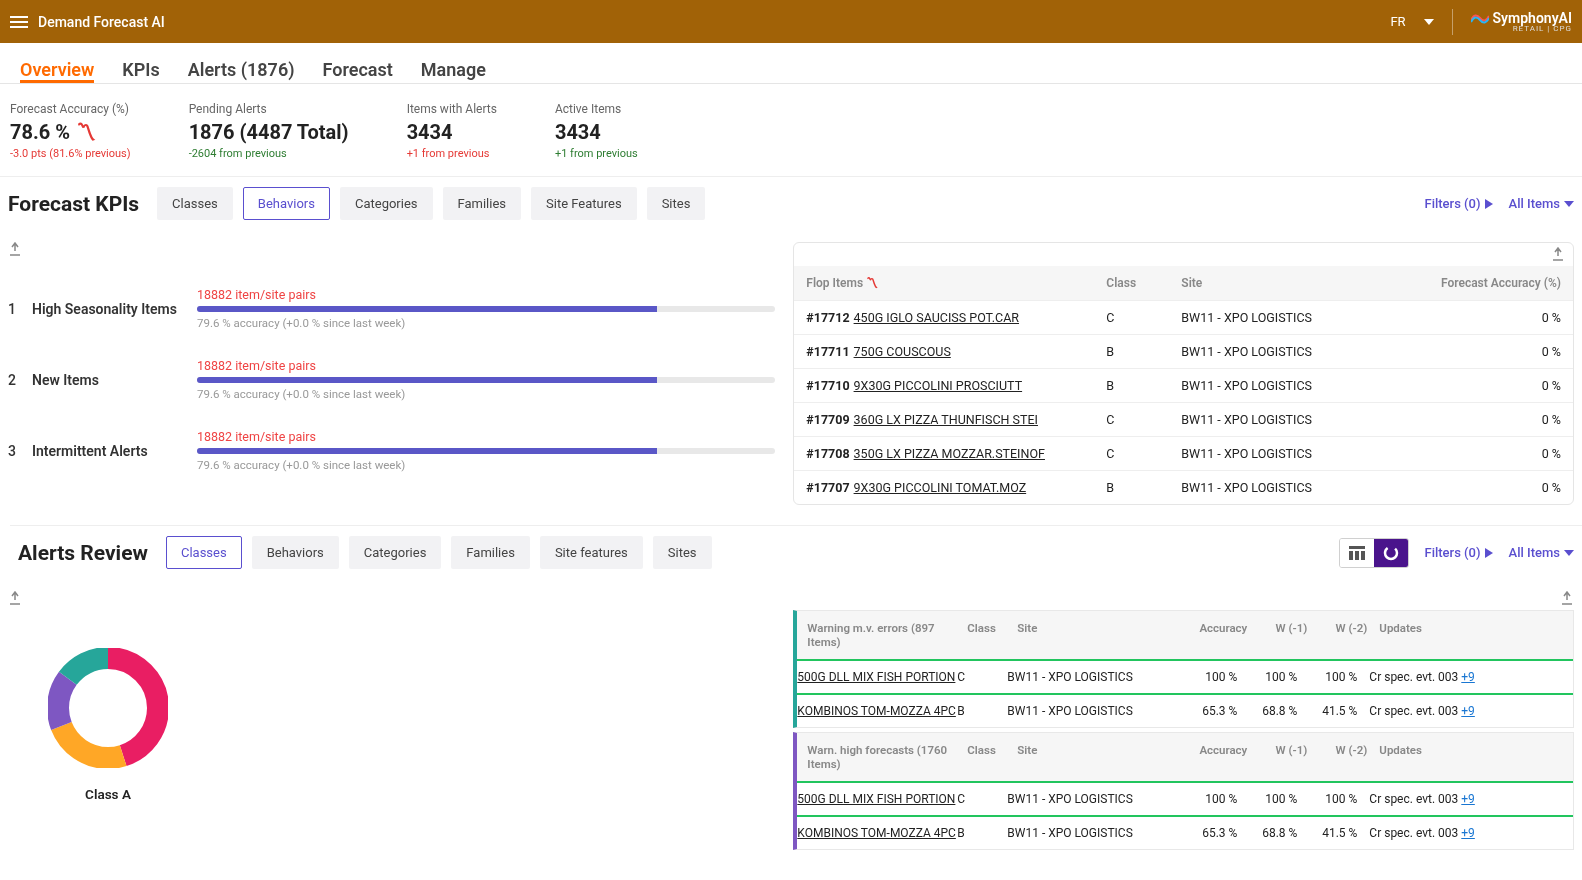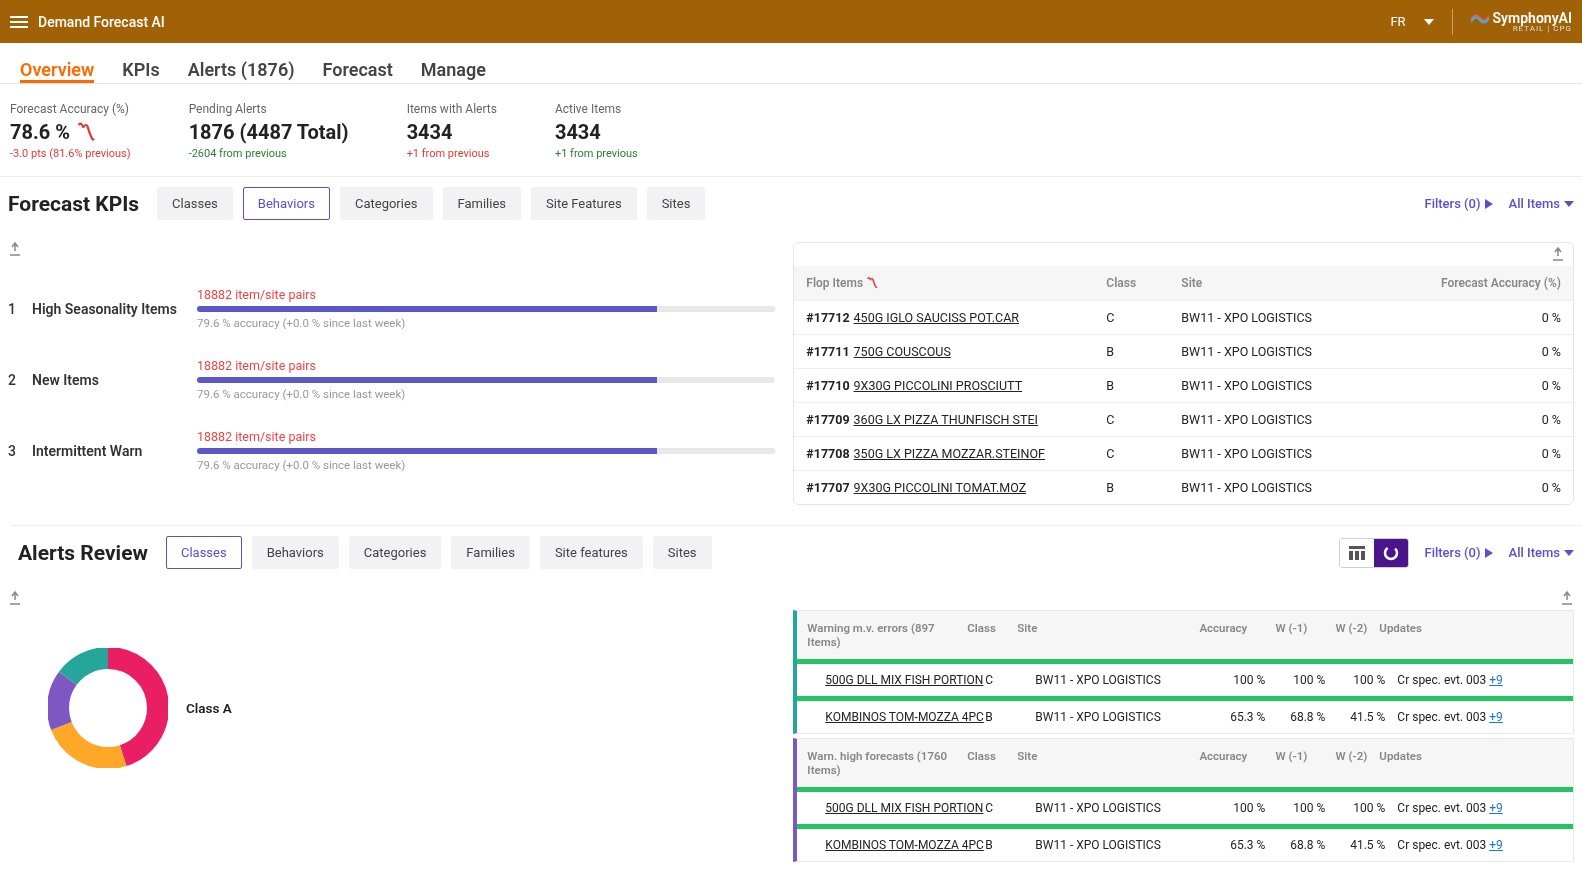--- a/index.html
+++ b/index.html
@@ -49,27 +49,27 @@
 .col-item{flex:0 0 300px}
 .col-class{flex:0 0 75px}
 .col-site{flex:1}
 .col-acc{flex:0 0 130px;text-align:right}
 .item-id{font-weight:700;margin-right:4px}
 .item-link{text-decoration:underline;color:#222;cursor:pointer}
 .trend-down{color:#e53935}
 .alerts-body{display:flex;padding:10px 8px 20px;gap:18px}
 .alerts-left{flex:0 0 49%}
 .donuts{display:flex;gap:70px;padding:30px 40px 10px;justify-content:flex-start}
-.donut-wrap{display:flex;flex-direction:row;align-items:center;gap:18px}
+.donut-wrap{display:flex;flex-direction:column;align-items:center;gap:18px}
 .donut-label{font-size:13.5px;font-weight:600}
 .alerts-right{flex:1}
 .alert-group{border:1px solid #e8e8e8;border-left:4px solid #26a69a;margin-bottom:4px}
 .alert-group.purple{border-left-color:#7e57c2}
 .ag-head{display:flex;background:#f6f6f6;padding:10px 10px;font-size:11.5px;color:#888;font-weight:600}
-.ag-row{display:flex;padding:9px 28px;border-top:5px solid #22c55e;font-size:12px;align-items:center}
+.ag-row{display:flex;padding:9px 0;border-top:2px solid #22c55e;font-size:12px;align-items:center}
 .ac-warn{flex:0 0 160px}
 .ac-class{flex:0 0 50px}
 .ac-site{flex:0 0 170px}
 .ac-a{flex:0 0 60px;text-align:right}
 .ac-w1{flex:0 0 60px;text-align:right}
 .ac-w2{flex:0 0 60px;text-align:right}
 .ac-upd{flex:1;padding-left:12px}
 .link-blue{color:#1976d2;text-decoration:underline;cursor:pointer}
 .toggle-btns{display:flex;border:1px solid #d0d0d0;border-radius:3px;overflow:hidden}
 .tb{width:34px;height:28px;display:flex;align-items:center;justify-content:center;cursor:pointer;background:#fff}
@@ -192,21 +192,21 @@
     <div class="kpi-bar-wrap">
       <div class="kpi-pairs">18882 item/site pairs</div>
       <div class="bar-bg">
               <div class="bar-fill" style="width:79.6%"></div>
             </div>
       <div class="kpi-acc">79.6 % accuracy (+0.0 % since last week)</div>
     </div>
         </div>
         <div class="kpi-row">
           <div class="kpi-num">3</div>
-    <div class="kpi-name">Intermittent Warn</div>
+    <div class="kpi-name">Intermittent Alerts</div>
     <div class="kpi-bar-wrap">
       <div class="kpi-pairs">18882 item/site pairs</div>
       <div class="bar-bg">
               <div class="bar-fill" style="width:79.6%"></div>
             </div>
       <div class="kpi-acc">79.6 % accuracy (+0.0 % since last week)</div>
     </div>
         </div>
       </div>
   </div>

